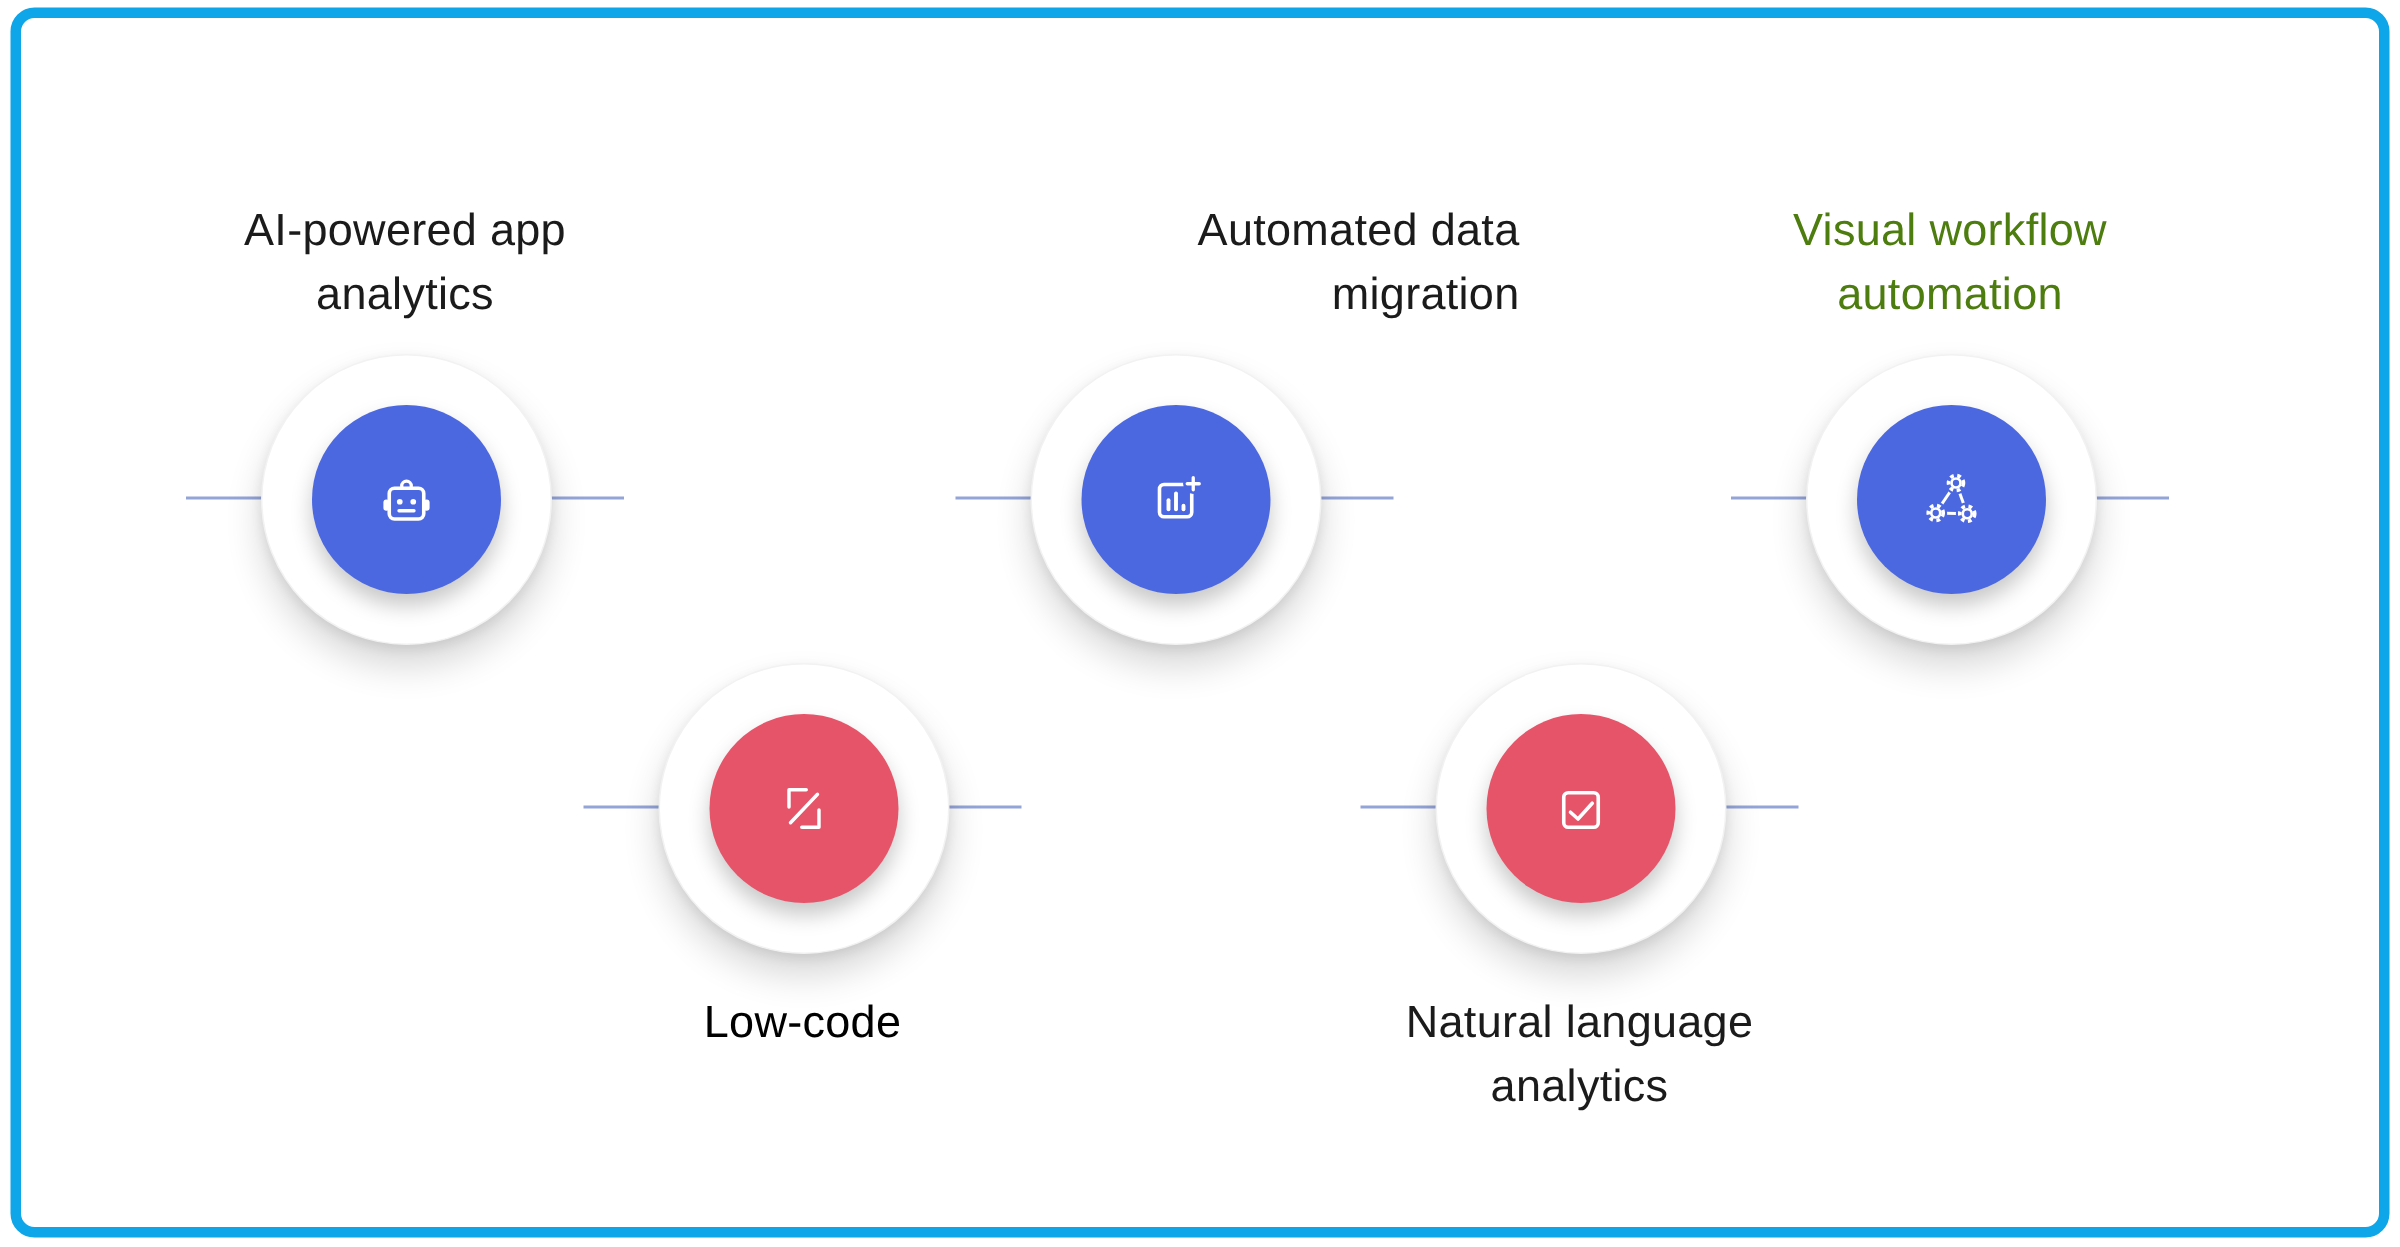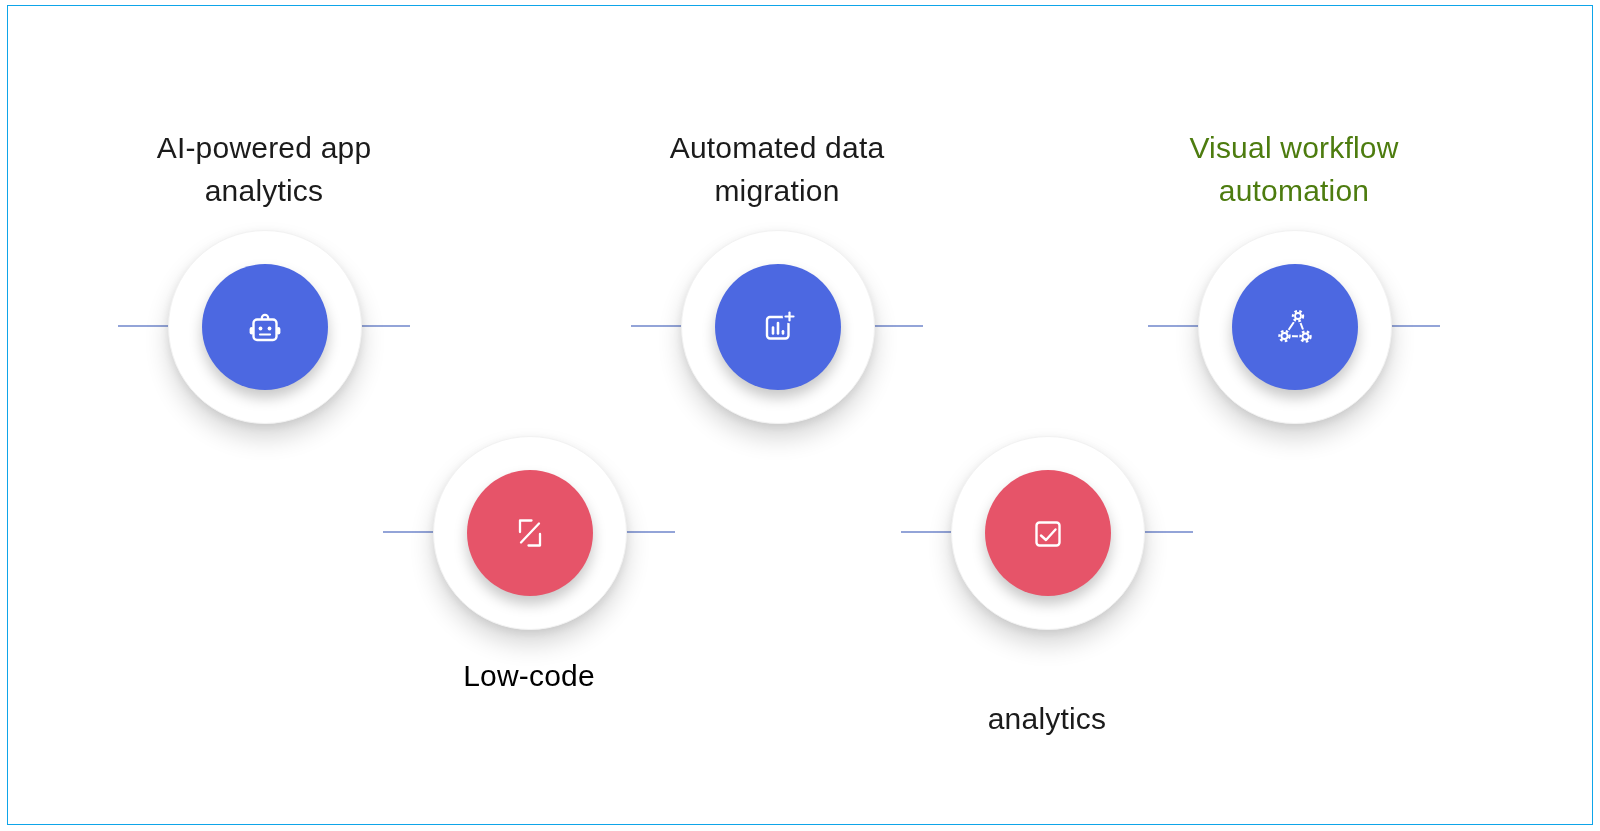--- a/index.html
+++ b/index.html
@@ -1,19 +1,19 @@
 <!DOCTYPE html>
 <html><head>
 <meta charset="utf-8">
 <style>
   html,body{margin:0;padding:0;background:#ffffff;}
   .stage{position:relative;width:1600px;height:831px;background:#ffffff;overflow:hidden;
          font-family:"Liberation Sans","DejaVu Sans",sans-serif;}
   .card{position:absolute;top:5px;left:7px;right:7px;bottom:6px;background:#ffffff;
-        border:1px solid #0ea5e9;border-radius:0;}
+        border:7px solid #0ea5e9;border-radius:16px;}
   
   .connector{position:absolute;left:calc(var(--cx) - 146px);top:calc(var(--cy) - 1px);
              width:292px;height:2px;z-index:1;}
   
   .circle-wrap{position:absolute;left:calc(var(--cx) - 96px);top:calc(var(--cy) - 96px);
                width:192px;height:192px;border-radius:50%;background:#ffffff;
                border:1px solid #f2f2f2;z-index:2;display:flex;align-items:center;justify-content:center;
                box-shadow:0 14px 24px rgba(0,0,0,0.16),0 3px 8px rgba(0,0,0,0.08);}
   
   .inner{width:126px;height:126px;border-radius:50%;display:flex;align-items:center;justify-content:center;
@@ -47,21 +47,21 @@
             <rect class="bgfill" x="12.5" y="16.5" width="23" height="20.5" rx="3.5" fill="#4c68e1" stroke="#fff" stroke-width="2.4"></rect>
             <circle cx="19.5" cy="25.5" r="1.9" fill="#fff"></circle>
             <circle cx="28.5" cy="25.5" r="1.9" fill="#fff"></circle>
             <line x1="19" y1="31.5" x2="29" y2="31.5" stroke="#fff" stroke-width="2.2" stroke-linecap="round"></line>
           </svg>
         </div>
       </div>
     </div>
 
     <div style="--cx:769px; --cy:320px;">
-      <div class="label above" style="color: rgb(27, 27, 27);">
+      <div class="label above" style="color: rgb(27, 27, 27); text-align: right;">
         <span>Automated data</span><br>
         <span>migration</span>
       </div>
       <div class="connector" style="background: rgb(147, 164, 216);"></div>
       <div class="circle-wrap">
         <div class="inner" style="background: rgb(76, 104, 225);">
           <svg viewBox="0 0 48 48" fill="none">
             <rect x="13" y="14" width="21.5" height="21.5" rx="3" stroke="#fff" stroke-width="2.4"></rect>
             <circle class="bgfill" cx="35.5" cy="13.5" r="6.8" fill="#4c68e1"></circle>
             <line x1="35.5" y1="9.5" x2="35.5" y2="17.5" stroke="#fff" stroke-width="2.2" stroke-linecap="round"></line>
@@ -120,19 +120,19 @@
       <div class="connector" style="background: rgb(147, 164, 216);"></div>
       <div class="circle-wrap">
         <div class="inner" style="background: rgb(230, 84, 105);">
           <svg viewBox="0 0 48 48" fill="none" stroke="#fff" stroke-width="2.4" stroke-linecap="round" stroke-linejoin="round">
             <rect x="12.5" y="13.5" width="23" height="23" rx="3"></rect>
             <polyline points="17,26.5 22,31 31.5,20.5"></polyline>
           </svg>
         </div>
       </div>
       <div class="label below" style="color: rgb(27, 27, 27);">
-        <br>
+        <span>Natural language</span><br>
         <span>analytics</span>
       </div>
     </div>
 
   </div>
 </div>
 
 </body></html>

